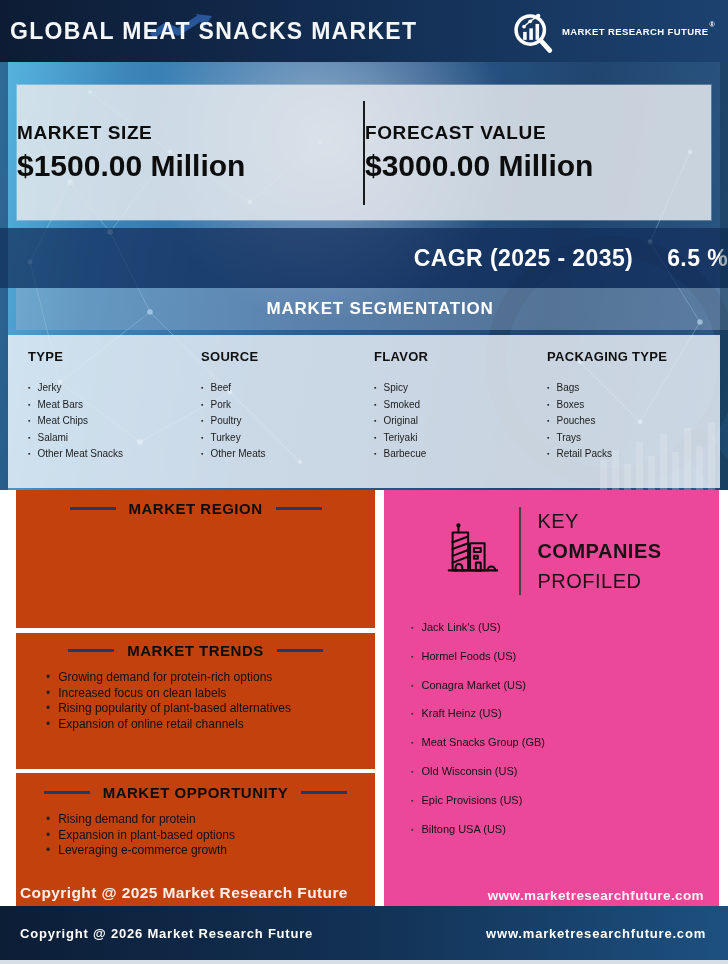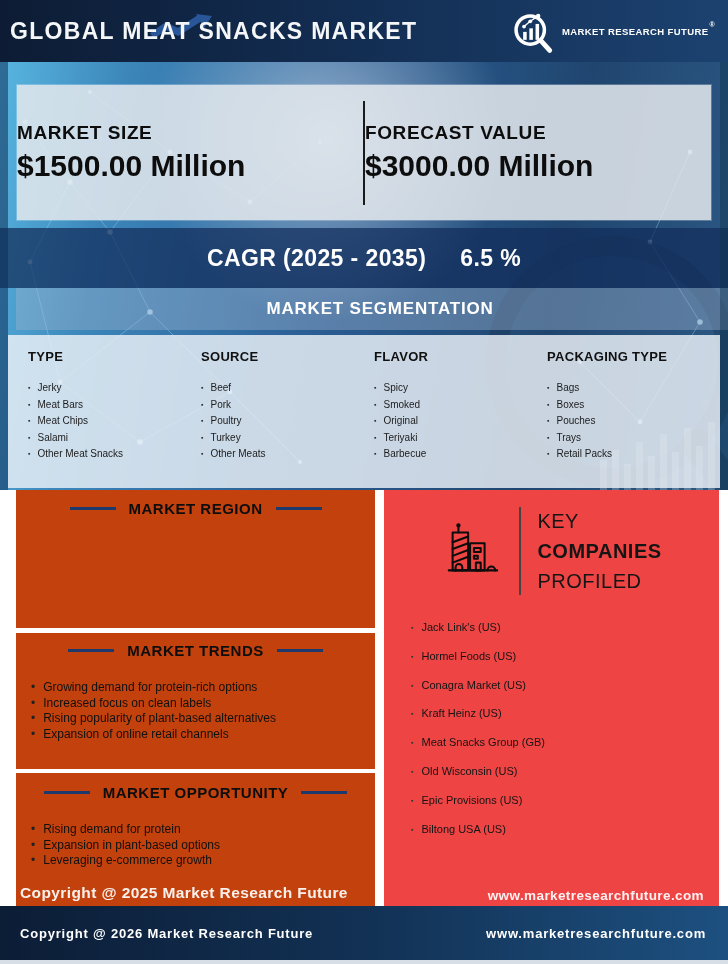--- a/index.html
+++ b/index.html
@@ -29,21 +29,21 @@
 
   .stats-panel { position:absolute; top:23px; left:17px; right:17px; height:135px;
     background:rgba(228,233,238,.86); display:flex; align-items:center; z-index:2;
     box-shadow:0 0 0 1px rgba(255,255,255,.25); }
   .stat { flex:1; display:flex; flex-direction:column; gap:5px; }
   .stat-label { font-size:19px; font-weight:bold; color:#0d0d0d; letter-spacing:.6px; }
   .stat-value { font-size:30px; font-weight:bold; color:#0d0d0d; }
   .v-divider { width:2px; height:104px; background:#1a1a1a; }
 
   .cagr-band { position:absolute; top:166px; left:0; width:100%; height:60px;
-    background:rgba(18,45,90,.72); display:flex; align-items:center; justify-content:center; gap:34px; z-index:2; }
+    background:rgba(18,45,90,.72); display:flex; align-items:center; justify-content:flex-end; gap:34px; z-index:2; }
   .cagr-label, .cagr-value { color:#ffffff; font-size:23px; font-weight:bold; letter-spacing:.4px; }
 
   .seg-band { position:absolute; top:226px; left:16px; width:100%; height:42px;
     background:rgba(158,178,205,.42); display:flex; align-items:center; justify-content:center; z-index:2; }
   .seg-band span { color:#ffffff; font-size:17px; font-weight:bold; letter-spacing:.8px; }
 
   .seg-panel { position:absolute; top:273px; left:8px; right:8px; height:153px;
     background:rgba(233,240,246,.84); display:grid; grid-template-columns:repeat(4,1fr);
     padding:14px 0 8px 20px; z-index:2; }
   .seg-col .seg-head { font-size:13px; font-weight:bold; color:#101010; letter-spacing:.3px; margin-bottom:16px; }
@@ -57,25 +57,25 @@
   .left-col { width:359px; display:flex; flex-direction:column; }
   .panel { background:#c2410c; }
   .region-panel { height:138px; padding-top:10px; }
   .trends-panel { height:136px; margin-top:5px; padding-top:9px; }
   .opportunity-panel { height:133px; margin-top:4px; padding-top:11px; position:relative; }
 
   .sec-heading { display:flex; align-items:center; justify-content:center; gap:13px; }
   .sec-heading .rule { width:46px; height:3px; background:#1e3a6c; }
   .sec-heading .txt { font-size:15px; font-weight:bold; color:#0d0d0d; letter-spacing:.5px; }
 
-  .bullets { list-style:none; margin-top:21px; padding-left:15px; }
+  .bullets { list-style:none; margin-top:11px; padding-left:30px; }
   .bullets li { font-size:12px; color:#111; line-height:15.6px; }
   .bullets li::before { content:"•"; margin-right:8px; color:#222; }
 
-  .companies-panel { flex:1; background:#ef4444; height:416px; position:relative; padding-top:12px; }
+  .companies-panel { flex:1; background:#ec4899; height:416px; position:relative; padding-top:12px; }
   .comp-header { display:flex; align-items:center; justify-content:center; gap:16px; height:98px; }
   .comp-vline { width:2px; height:88px; background:#444; }
   .comp-titles { display:flex; flex-direction:column; }
   .comp-titles span { font-size:20px; color:#151515; line-height:30px; letter-spacing:.5px; }
   .comp-titles .bold { font-weight:bold; }
   .comp-list { list-style:none; margin-top:14px; padding-left:27px; }
   .comp-list li { font-size:11px; color:#141414; line-height:26.8px; }
   .comp-list li::before { content:"▪"; font-size:7px; margin-right:8px; position:relative; top:-1px; color:#333; }
 
   

